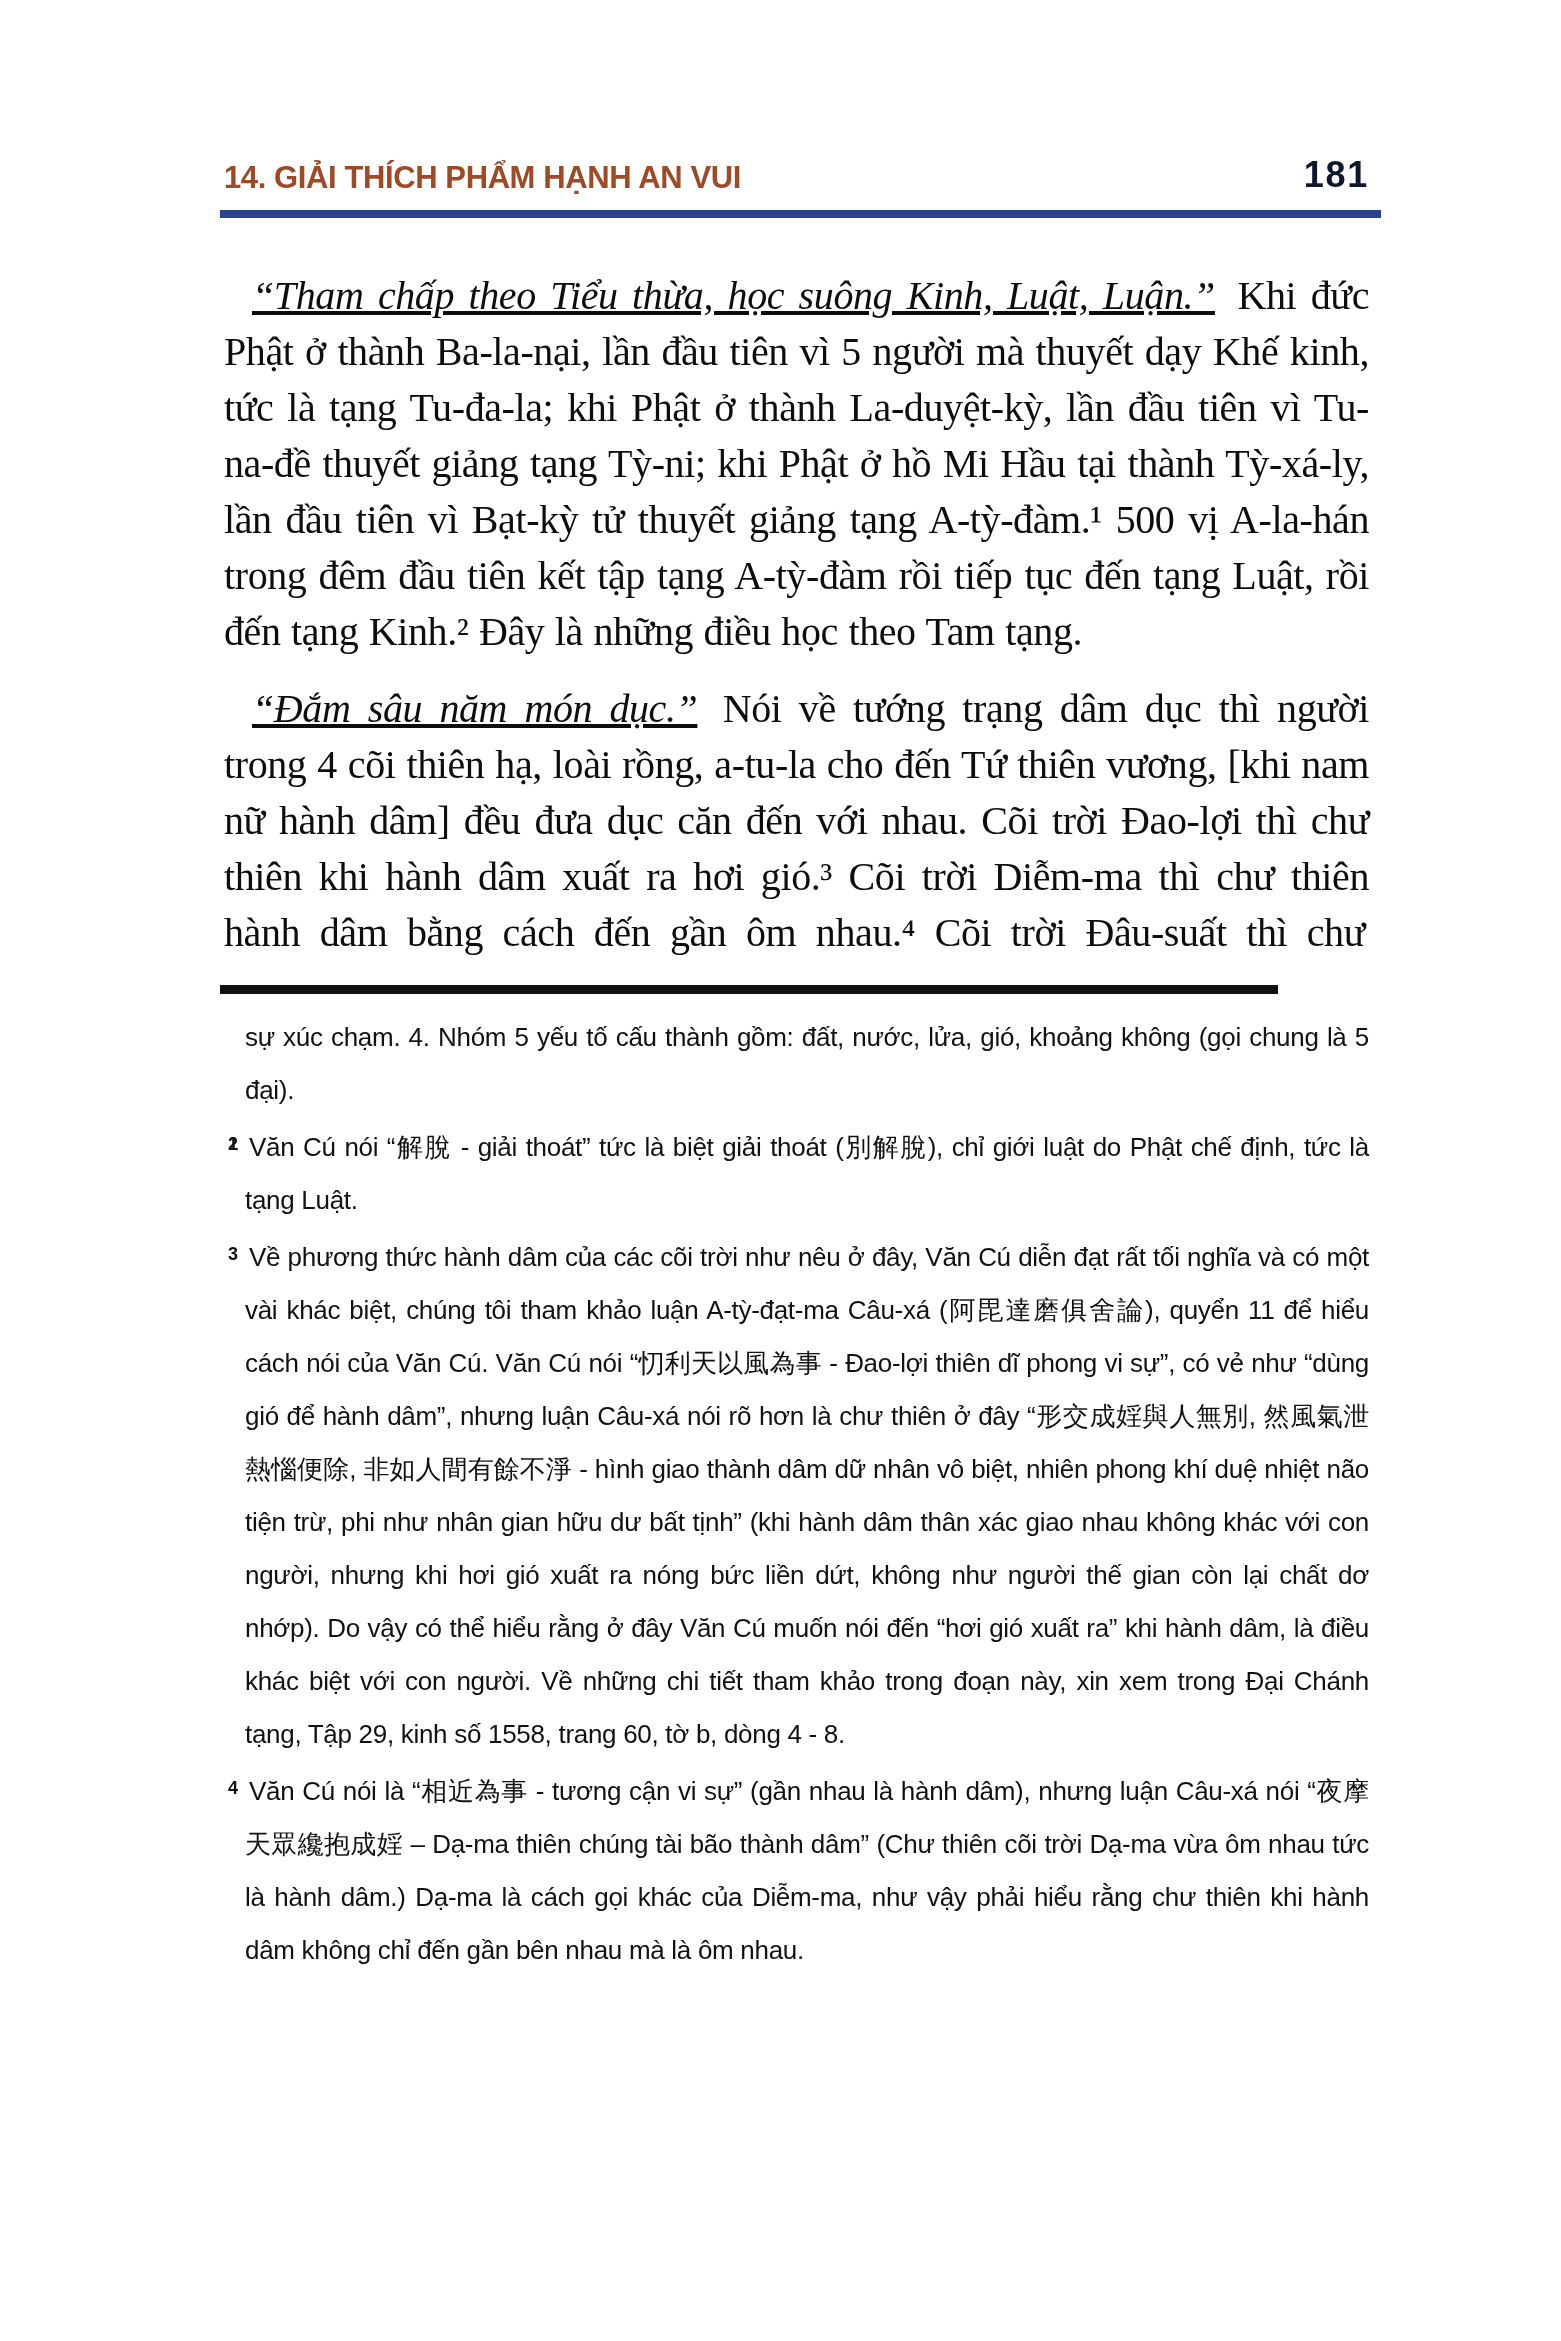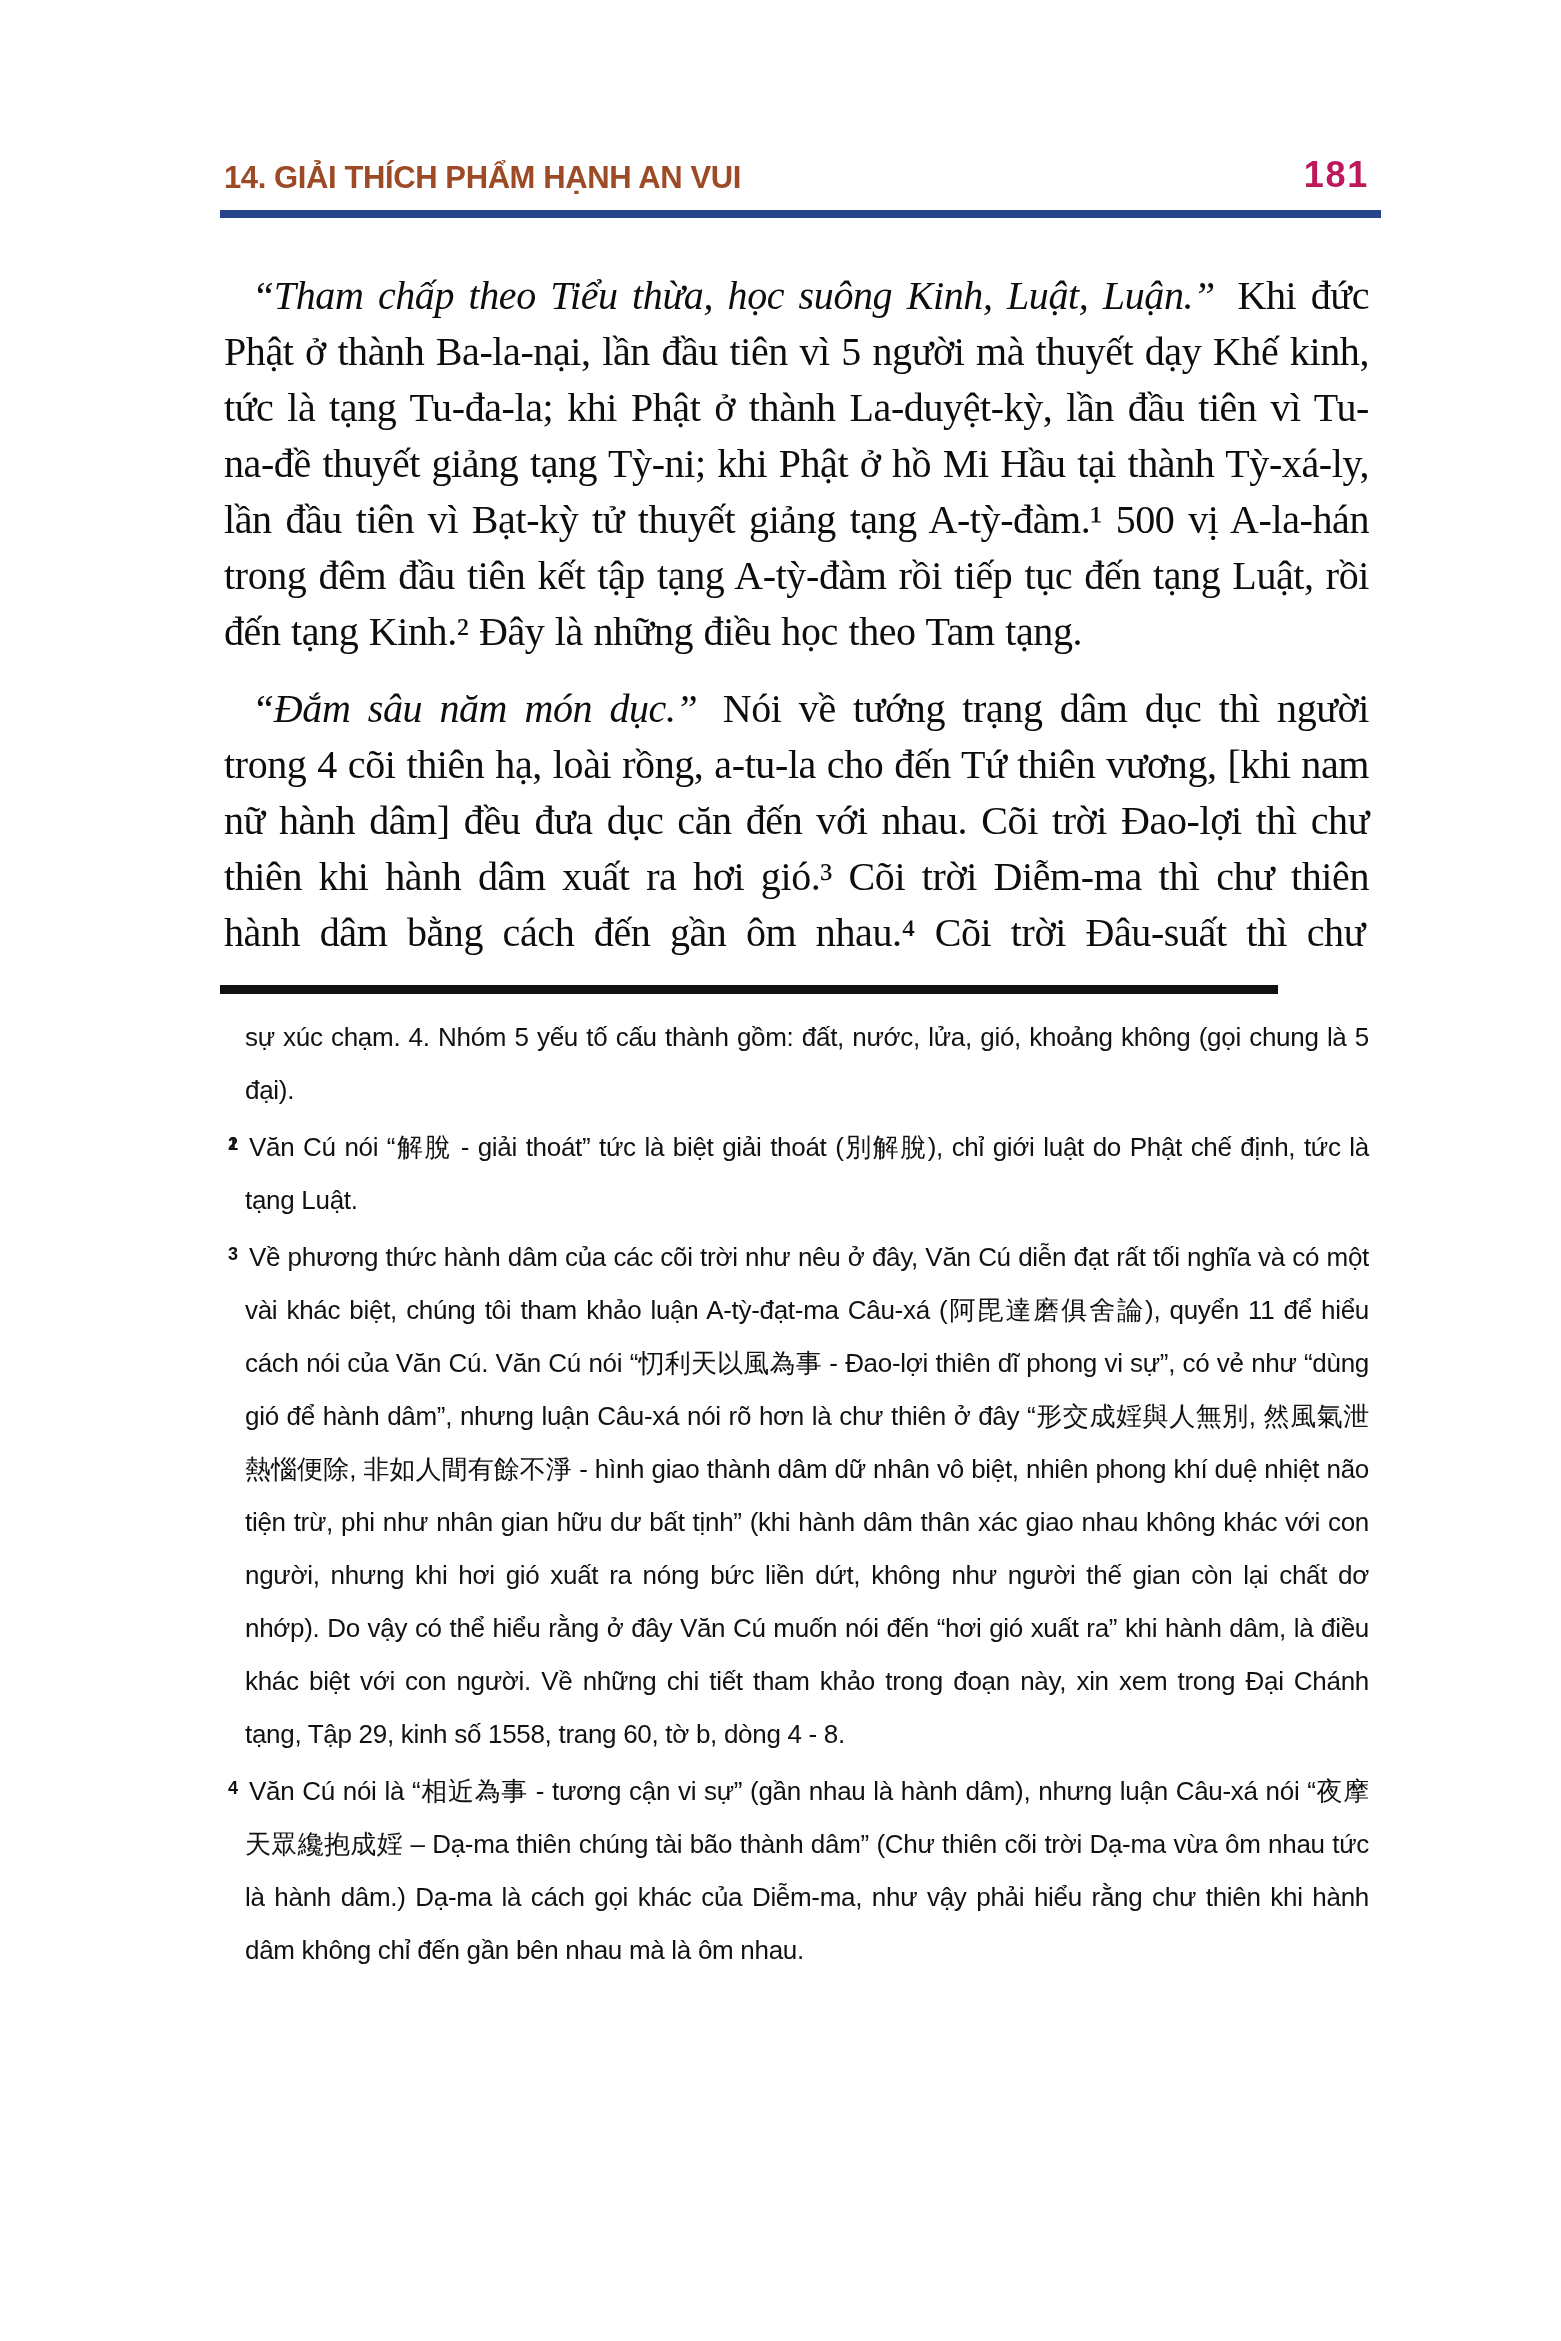--- a/index.html
+++ b/index.html
@@ -28,40 +28,40 @@
     font-size:31px;
     letter-spacing:-0.4px;
     color:#9d4a26;
     text-transform:uppercase;
   }
   .page-number {
     font-family:"Liberation Sans", sans-serif;
     font-weight:bold;
     font-size:36px;
     letter-spacing:1.7px;
-    color:#be185d;
+    color:#0f172a;
   }
   .header-rule {
     margin-top:10.4px;
     height:7.8px;
     width:100%;
     background:#27448c;
   }
   .body-text {
     margin-top:50px;
     font-size:40px;
     line-height:56px;
     text-align:justify;
     letter-spacing:-0.4px;
     word-spacing:0.9px;
   }
   .body-text p { text-indent:24px; }
   .body-text p + p { margin-top:21px; }
   .body-text p.fill-last { text-align-last:justify; }
-  .lead-italic { font-style:italic; }
+  .lead-italic { font-style:italic;text-decoration:underline; }
   .footnote-rule {
     margin-top:24px;
     height:8.7px;
     width:1058px;
     background:#111111;
   }
   .footnotes {
     margin-top:17.3px;
     font-family:"Liberation Sans", sans-serif;
     font-size:26px;

